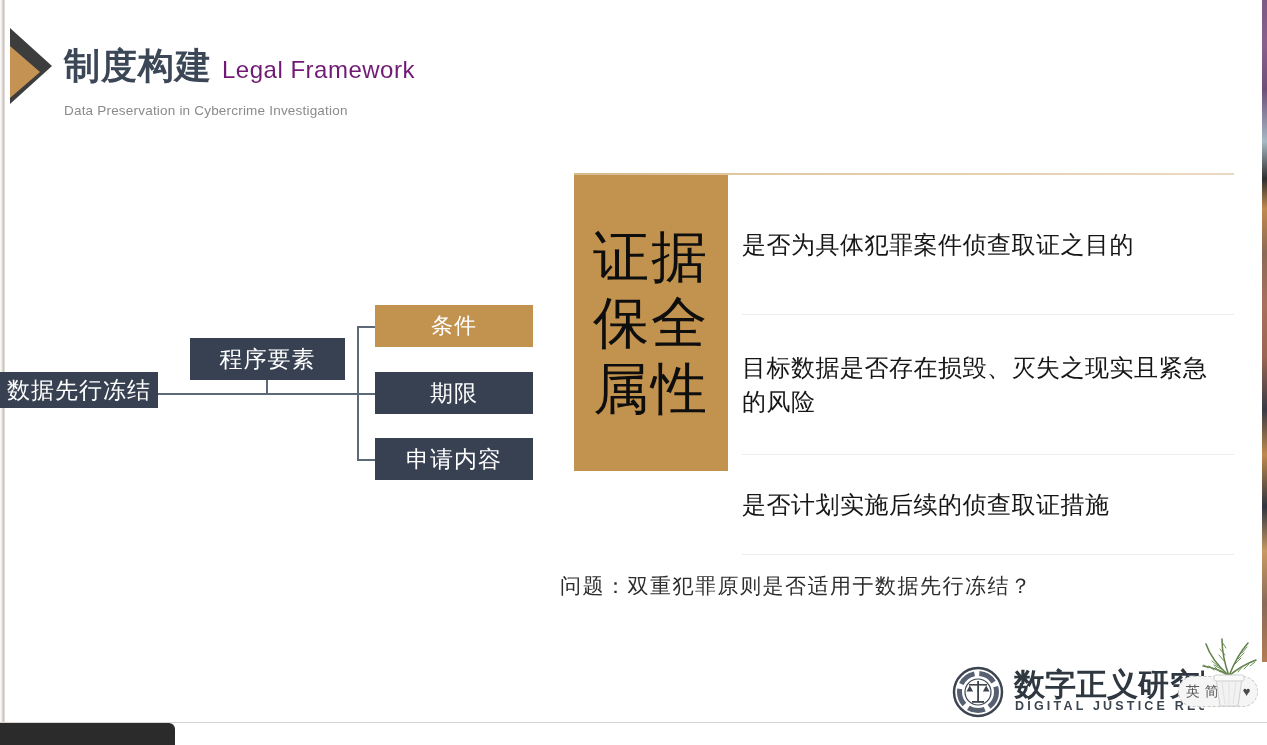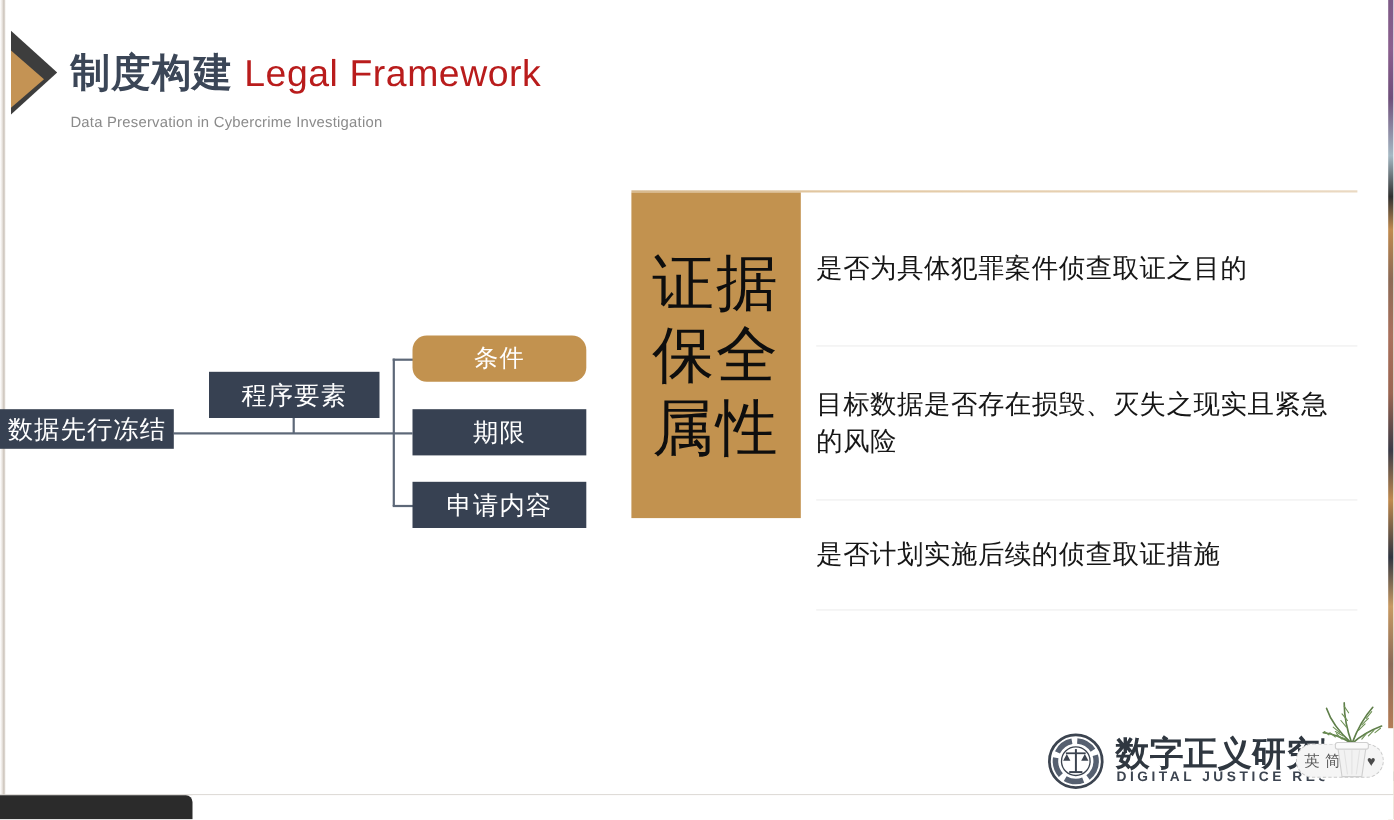--- a/index.html
+++ b/index.html
@@ -70,40 +70,40 @@
     position:absolute; left:64px; top:30px;
     white-space:nowrap;
     line-height:1;
   }
   .title-cn {
     font-size:36px; font-weight:bold; color:#3b4657;
     letter-spacing:1px;
     margin-top:30px;
   }
   .title-en {
-    font-size:34px; font-weight:400; color:#b91c1c;
+    font-size:24px; font-weight:400; color:#701a75;
     letter-spacing:0.5px; margin-left:10px;
   }
   .subtitle {
     position:absolute; left:64px; top:85px;
     font-size:13.5px; color:#8b8b8b; letter-spacing:0.2px;
   }
 
   
   .mindmap { position:absolute; left:0; top:290px; width:560px; height:220px; }
   .node {
     position:absolute;
     display:flex; align-items:center; justify-content:center;
     color:#ffffff;
     font-family:"Liberation Sans","DejaVu Sans",sans-serif;
     letter-spacing:1px;
     text-align:center;
   }
   .node.navy { background:#374152; }
-  .node.gold { background:#c2924f;border-radius:13px; }
+  .node.gold { background:#c2924f; }
 
   #node-root { left:0px;   top:82px;  width:158px; height:36px; font-size:23px;text-align:right; }
   #node-mid  { left:190px; top:48px;  width:155px; height:42px; font-size:23px; }
   #node-b1   { left:375px; top:15px;  width:158px; height:42px; font-size:22px; }
   #node-b2   { left:375px; top:82px;  width:158px; height:42px; font-size:23px; }
   #node-b3   { left:375px; top:148px; width:158px; height:42px; font-size:23px; }
 
   .conn { position:absolute; background:#5d6878; }
   
   #c-spine   { left:158px; top:103px; width:217px; height:1.6px; }
@@ -238,20 +238,21 @@
         <span>目标数据是否存在损毁、灭失之现实且紧急的风险</span>
         <div class="row-div"></div>
       </div>
       <div class="row" id="row-2">
         <span>是否计划实施后续的侦查取证措施</span>
         <div class="row-div"></div>
       </div>
     </div>
   </div>
 
+  <div class="question">问题：双重犯罪原则是否适用于数据先行冻结？</div>
 
   <div class="footer-logo">
     <div class="seal">
       <svg viewBox="0 0 52 52" width="52" height="52" aria-hidden="true">
         <circle cx="26" cy="26" r="24" fill="none" stroke="#3c4450" stroke-width="2.5"></circle>
         <circle cx="26" cy="26" r="18.5" fill="none" stroke="#566070" stroke-width="5" stroke-dasharray="17 5"></circle>
         <circle cx="26" cy="26" r="13" fill="#ffffff" stroke="#3c4450" stroke-width="1.2"></circle>
         <rect x="25.2" y="15" width="1.8" height="21" fill="#3c4450"></rect>
         <rect x="17" y="18" width="18" height="1.6" fill="#3c4450"></rect>
         <path d="M17.8 19.5 L14.5 25.5 L21.1 25.5 Z" fill="#3c4450"></path>

